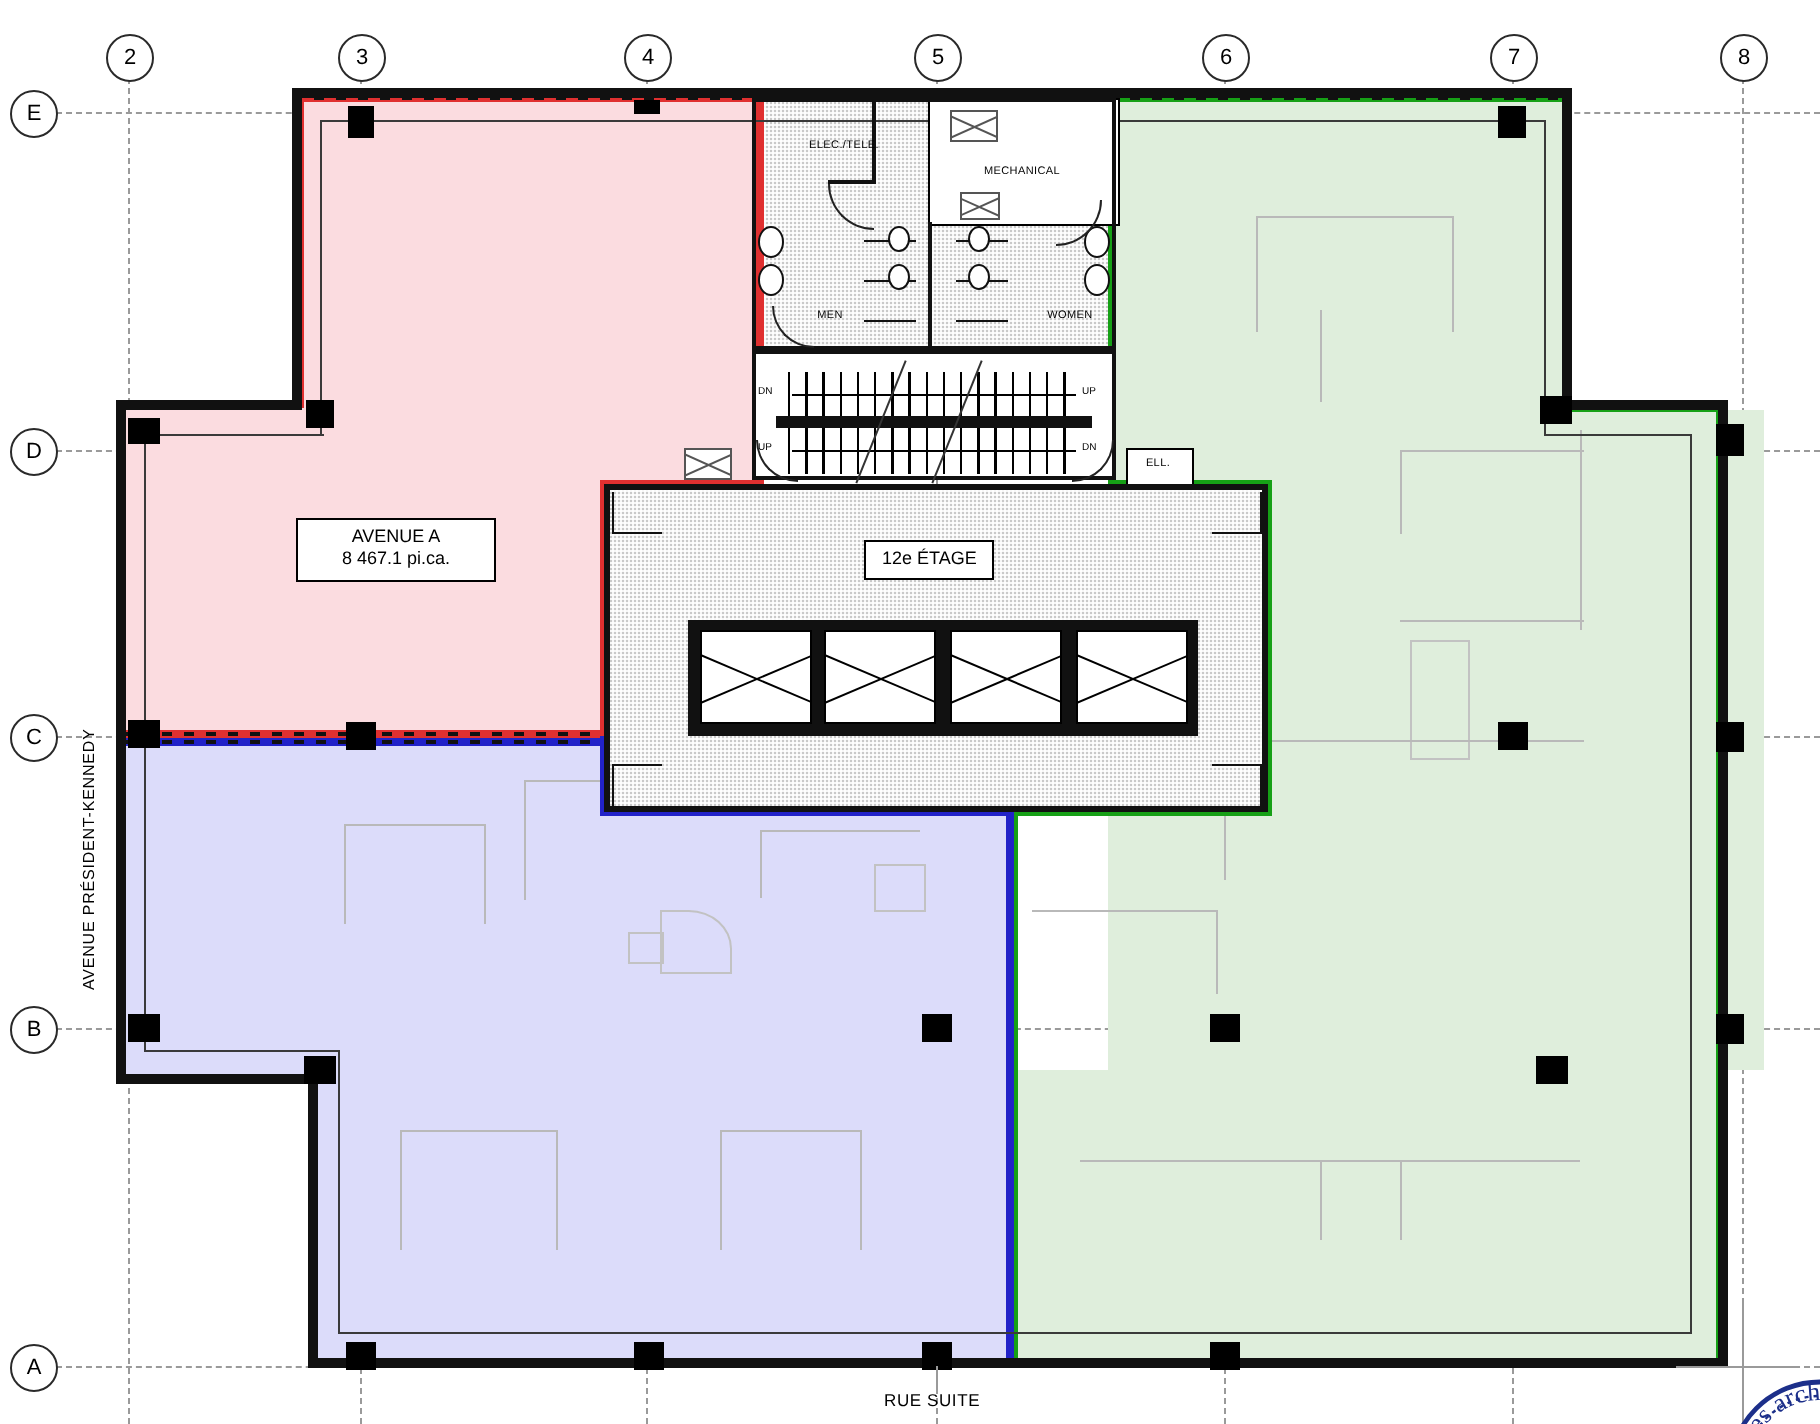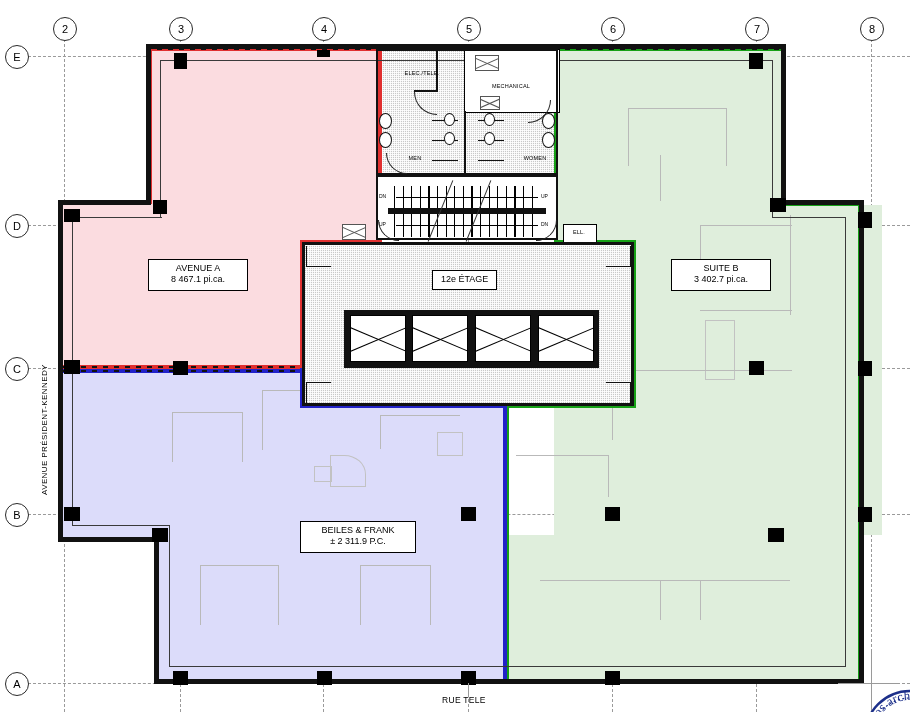--- a/index.html
+++ b/index.html
@@ -358,32 +358,24 @@
   <div class="col" style="left:461px;top:671px;width:15px;height:14px;"></div>
   <div class="col" style="left:605px;top:671px;width:15px;height:14px;"></div>
   <div class="col" style="left:749px;top:53px;width:14px;height:16px;"></div>
   <div class="col" style="left:774px;top:198px;width:12px;height:14px;"></div>
 
   <div class="tag" style="left:148px;top:259px;width:82px;">
     <span class="l1">AVENUE A</span>
     <span class="l2">8 467.1 pi.ca.</span>
   </div>
 
-  <div class="tag" style="left:671px;top:259px;width:82px;">
-    <span class="l1">SUITE B</span>
-    <span class="l2">3 402.7 pi.ca.</span>
-  </div>
-
-  <div class="tag" style="left:300px;top:521px;width:98px;">
-    <span class="l1">BEILES &amp; FRANK</span>
-    <span class="l2">± 2 311.9 P.C.</span>
-  </div>
+
 
   <div class="street-v" style="left:40px;top:495px;">AVENUE PRÉSIDENT-KENNEDY</div>
-  <div class="street-h" style="left:442px;top:695px;">RUE TELE</div>
+  <div class="street-h" style="left:442px;top:695px;">RUE SUITE</div>
   <div class="abs" style="left:468px;top:683px;width:1px;height:11px;background:#9a9a9a;z-index:37;"></div>
 
   <div class="seal" style="left:854px;top:682px;width:58px;height:32px;overflow:hidden;">
     <svg width="120" height="120" viewBox="0 0 120 120" style="position:absolute;left:-4px;top:-6px;">
       <circle cx="60" cy="60" r="45" fill="none" stroke="#1c2f8a" stroke-width="2.4"></circle>
       <circle cx="60" cy="60" r="38" fill="none" stroke="#1c2f8a" stroke-width="1.2" stroke-dasharray="2 2.5"></circle>
       <path id="sealpath" d="M 24 60 A 36 36 0 0 1 96 60" fill="none"></path>
       <text font-size="13" fill="#1c2f8a" font-family="'Liberation Serif',serif">
         <textPath href="#sealpath" startOffset="18%">es arch</textPath>
       </text>

